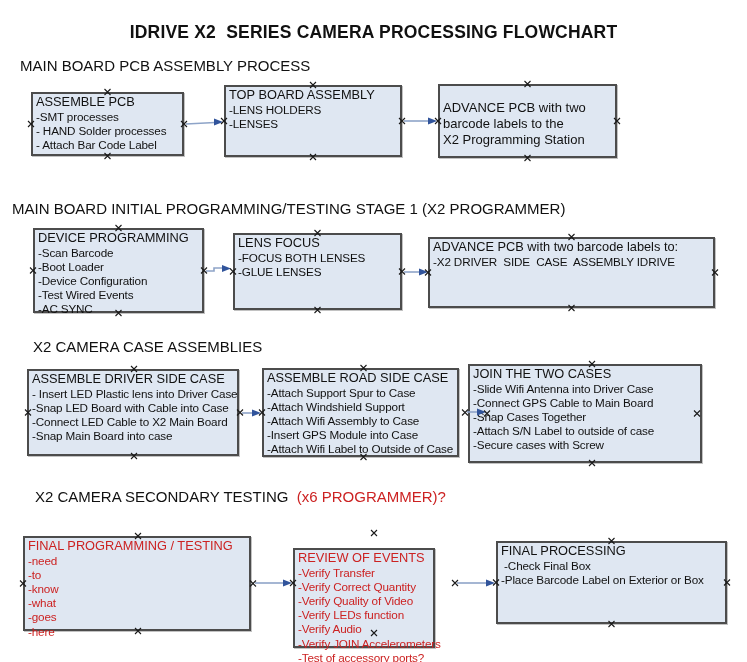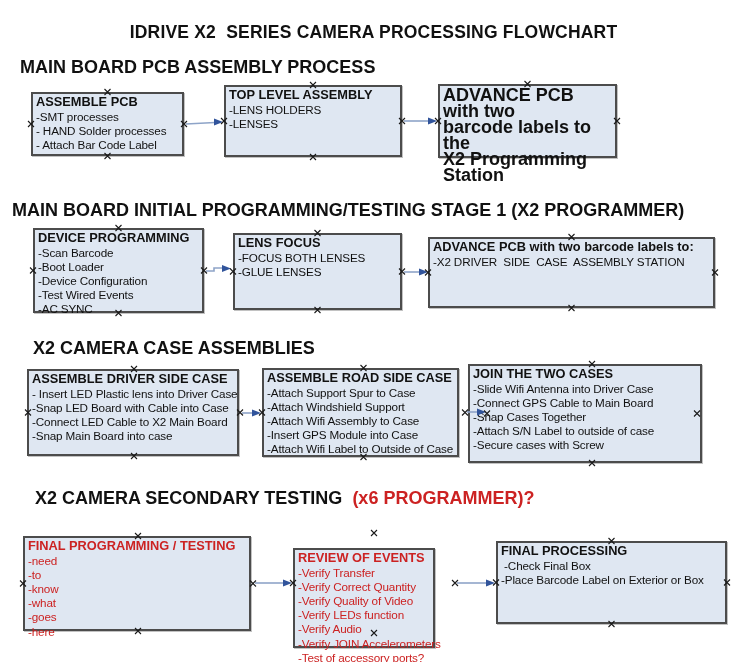--- a/index.html
+++ b/index.html
@@ -13,39 +13,39 @@
   }
   #page-title{
     position:absolute;left:0;top:22px;width:747px;
     text-align:center;
     font-size:17.5px;font-weight:700;
     letter-spacing:.2px;
     white-space:pre-wrap;
   }
   .sec-heading{
     position:absolute;
-    font-size:18px;font-weight:700;
+    font-size:15px;font-weight:400;
     white-space:pre-wrap;
   }
   .sec-heading .red-part{color:var(--red-text);}
   .fc-box{
     position:absolute;
     background:var(--box-fill);
     border:2px solid var(--box-border);
     box-sizing:border-box;
     padding:1px 3px;
     box-shadow:1px 1px 0 rgba(120,120,120,.45);
   }
   .bx-title{
-    font-weight:700;
+    font-weight:400;
     font-size:12.8px;
     line-height:14.5px;
     white-space:pre-line;
   }
-  .fc-box.title-only .bx-title{font-size:18px;line-height:16px;}
+  .fc-box.title-only .bx-title{font-size:13px;line-height:16px;margin-top:13px;}
   .bx-item{
     font-size:11.7px;
     line-height:14.2px;
     letter-spacing:-0.15px;
     white-space:pre;
   }
   .fc-box.red .bx-title,.fc-box.red .bx-item{color:var(--red-text);}
   #overlay{
     position:absolute;left:0;top:0;width:747px;height:662px;
     pointer-events:none;
@@ -66,21 +66,21 @@
   <div class="sec-heading" style="left:33px;top:338px">X2 CAMERA CASE ASSEMBLIES</div>
   <div class="sec-heading" style="left:35px;top:488px"><span>X2 CAMERA SECONDARY TESTING </span><span class="red-part"> (x6 PROGRAMMER)?</span></div>
 
   <div class="fc-box" style="left:31px;top:92px;width:153px;height:64px">
       <div class="bx-title">ASSEMBLE PCB</div>
       <div class="bx-item">-SMT processes</div>
       <div class="bx-item">- HAND Solder processes</div>
       <div class="bx-item">- Attach Bar Code Label</div>
     </div>
   <div class="fc-box" style="left:224px;top:85px;width:178px;height:72px">
-      <div class="bx-title">TOP LEVEL ASSEMBLY</div>
+      <div class="bx-title">TOP BOARD ASSEMBLY</div>
       <div class="bx-item">-LENS HOLDERS</div>
       <div class="bx-item">-LENSES</div>
     </div>
   <div class="fc-box title-only" style="left:438px;top:84px;width:179px;height:74px">
       <div class="bx-title">ADVANCE PCB with two
 barcode labels to the
  X2 Programming Station</div>
     </div>
 
   <div class="fc-box" style="left:33px;top:228px;width:171px;height:85px">
@@ -91,21 +91,21 @@
       <div class="bx-item">-Test Wired Events</div>
       <div class="bx-item">-AC SYNC</div>
     </div>
   <div class="fc-box" style="left:233px;top:233px;width:169px;height:77px">
       <div class="bx-title">LENS FOCUS</div>
       <div class="bx-item">-FOCUS BOTH LENSES</div>
       <div class="bx-item">-GLUE LENSES</div>
     </div>
   <div class="fc-box" style="left:428px;top:237px;width:287px;height:71px">
       <div class="bx-title">ADVANCE PCB with two barcode labels to:</div>
-      <div class="bx-item">-X2 DRIVER  SIDE  CASE  ASSEMBLY STATION</div>
+      <div class="bx-item">-X2 DRIVER  SIDE  CASE  ASSEMBLY IDRIVE</div>
     </div>
 
   <div class="fc-box" style="left:27px;top:369px;width:212px;height:87px">
       <div class="bx-title">ASSEMBLE DRIVER SIDE CASE</div>
       <div class="bx-item">- Insert LED Plastic lens into Driver Case</div>
       <div class="bx-item">-Snap LED Board with Cable into Case</div>
       <div class="bx-item">-Connect LED Cable to X2 Main Board</div>
       <div class="bx-item">-Snap Main Board into case</div>
     </div>
   <div class="fc-box" style="left:262px;top:368px;width:197px;height:89px">

